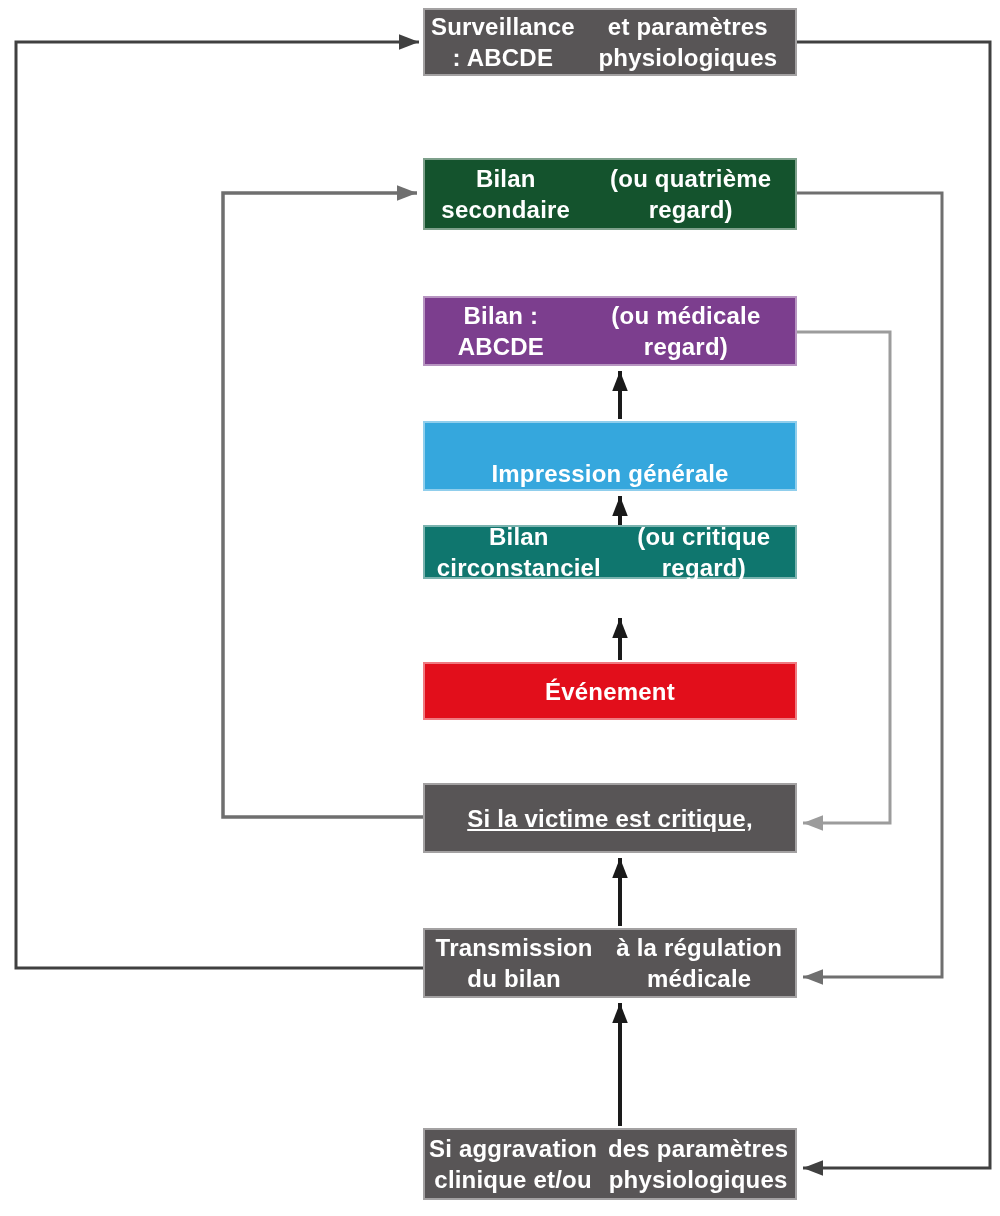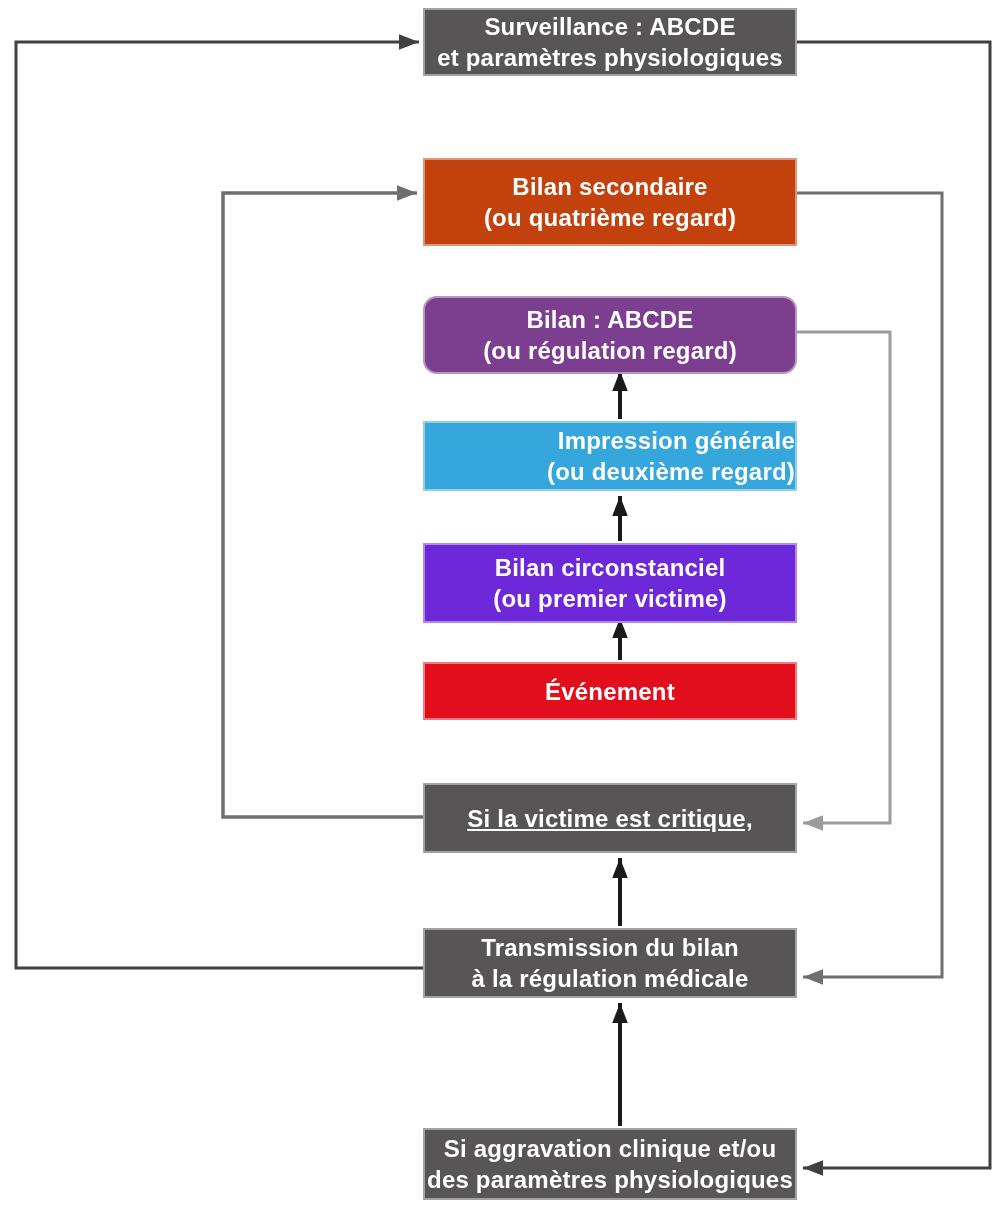--- a/index.html
+++ b/index.html
@@ -9,21 +9,21 @@
     background:#ffffff;
     font-family:"Liberation Sans", sans-serif;
     overflow:hidden;
   }
   .wires{position:absolute;left:0;top:0;width:1000px;height:1216px;}
   .node{
     position:absolute;
     left:423px;width:374px;
     box-sizing:border-box;
     border:2px solid rgba(255,255,255,0.45);
-    display:flex;flex-direction:column;
+    display:flex;
     align-items:center;justify-content:center;
     color:#ffffff;
     font-weight:bold;
     font-size:24px;
     line-height:31px;
     text-align:center;
     letter-spacing:0.2px;
   }
 </style>
 </head>
@@ -62,38 +62,37 @@
     <path d="M 620 419 V 371" fill="none" stroke-width="4" marker-end="url(#arw-black)" stroke="#1a1a1a"></path>
     <path d="M 620 1126 V 1003" fill="none" stroke-width="4" marker-end="url(#arw-black)" stroke="#1a1a1a"></path>
     <path d="M 620 926 V 858" fill="none" stroke-width="4" marker-end="url(#arw-black)" stroke="#1a1a1a"></path>
   </svg>
 
   <div class="node" style="top: 8px; height: 68px; background-color: rgb(88, 85, 86);">
     <span>Surveillance : ABCDE</span>
     <span>et paramètres physiologiques</span>
   </div>
 
-  <div class="node" style="top: 158px; height: 88px; background-color: #c2410c;">
+  <div class="node" style="top: 158px; height: 72px; background-color: #14532d;">
     <span>Bilan secondaire</span>
     <span>(ou quatrième regard)</span>
   </div>
 
-  <div class="node" style="top: 296px; height: 78px; background-color: rgb(124, 62, 142); border-radius: 14px;">
+  <div class="node" style="top: 296px; height: 70px; background-color: rgb(124, 62, 142);">
     <span>Bilan : ABCDE</span>
-    <span>(ou régulation regard)</span>
+    <span>(ou médicale regard)</span>
   </div>
 
   <div class="node" style="top: 421px; height: 70px; background-color: rgb(53, 167, 221); align-items: flex-end;">
     <span>Impression générale</span>
-    <span>(ou deuxième regard)</span>
   </div>
 
-  <div class="node" style="top: 543px; height: 80px; background-color: #6d28d9;">
+  <div class="node" style="top: 525px; height: 54px; background-color: #0f766e;">
     <span>Bilan circonstanciel</span>
-    <span>(ou premier victime)</span>
+    <span>(ou critique regard)</span>
   </div>
 
   <div class="node" style="top: 662px; height: 58px; background-color: rgb(226, 14, 27);">
     <span>Événement</span>
   </div>
 
   <div class="node" style="top: 783px; height: 70px; background-color: rgb(88, 85, 86); text-decoration: underline;">
     <span>Si la victime est critique,</span>
   </div>
 

